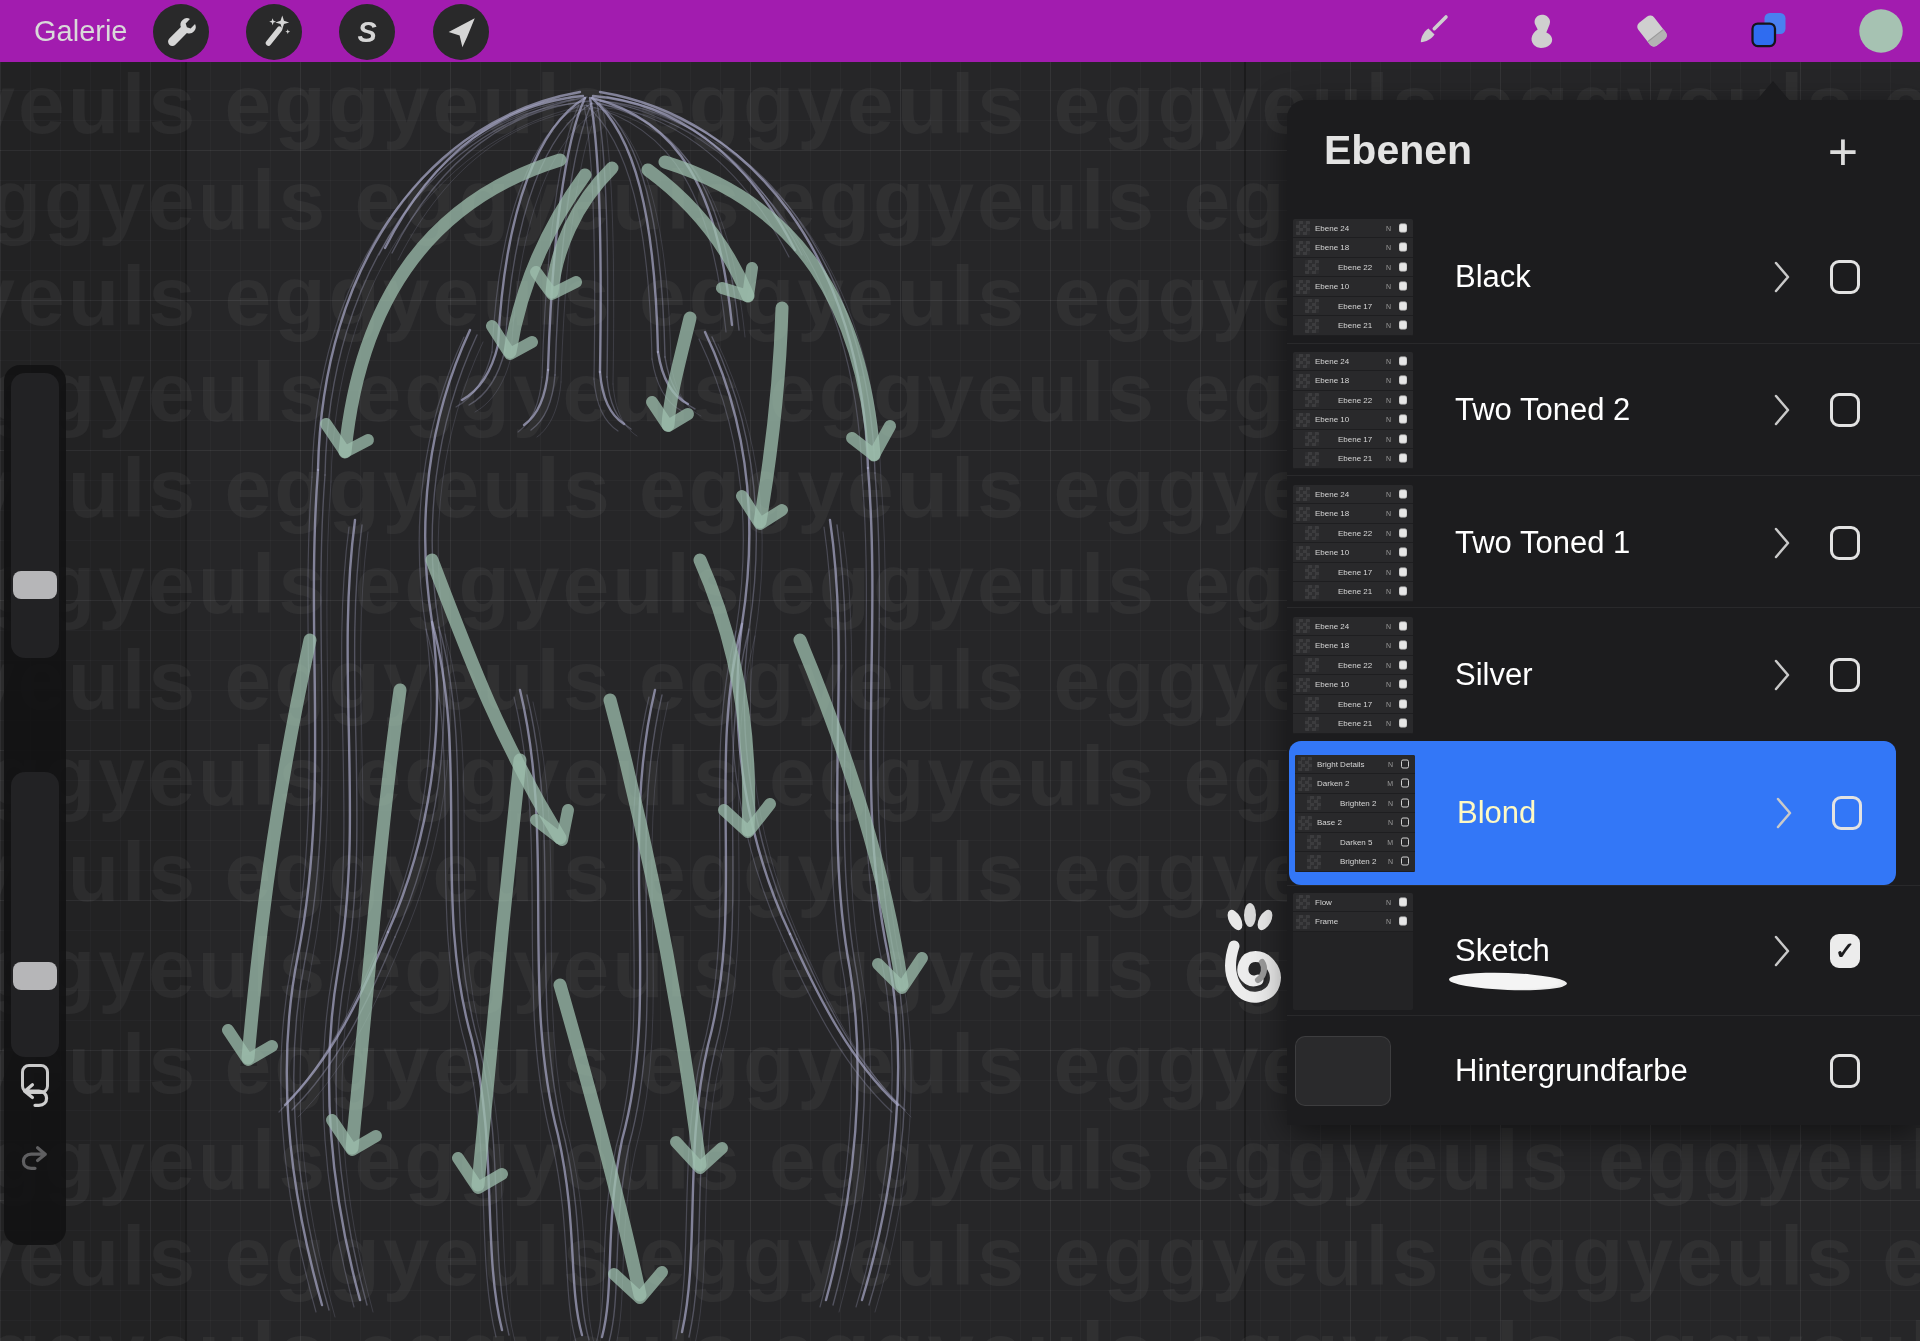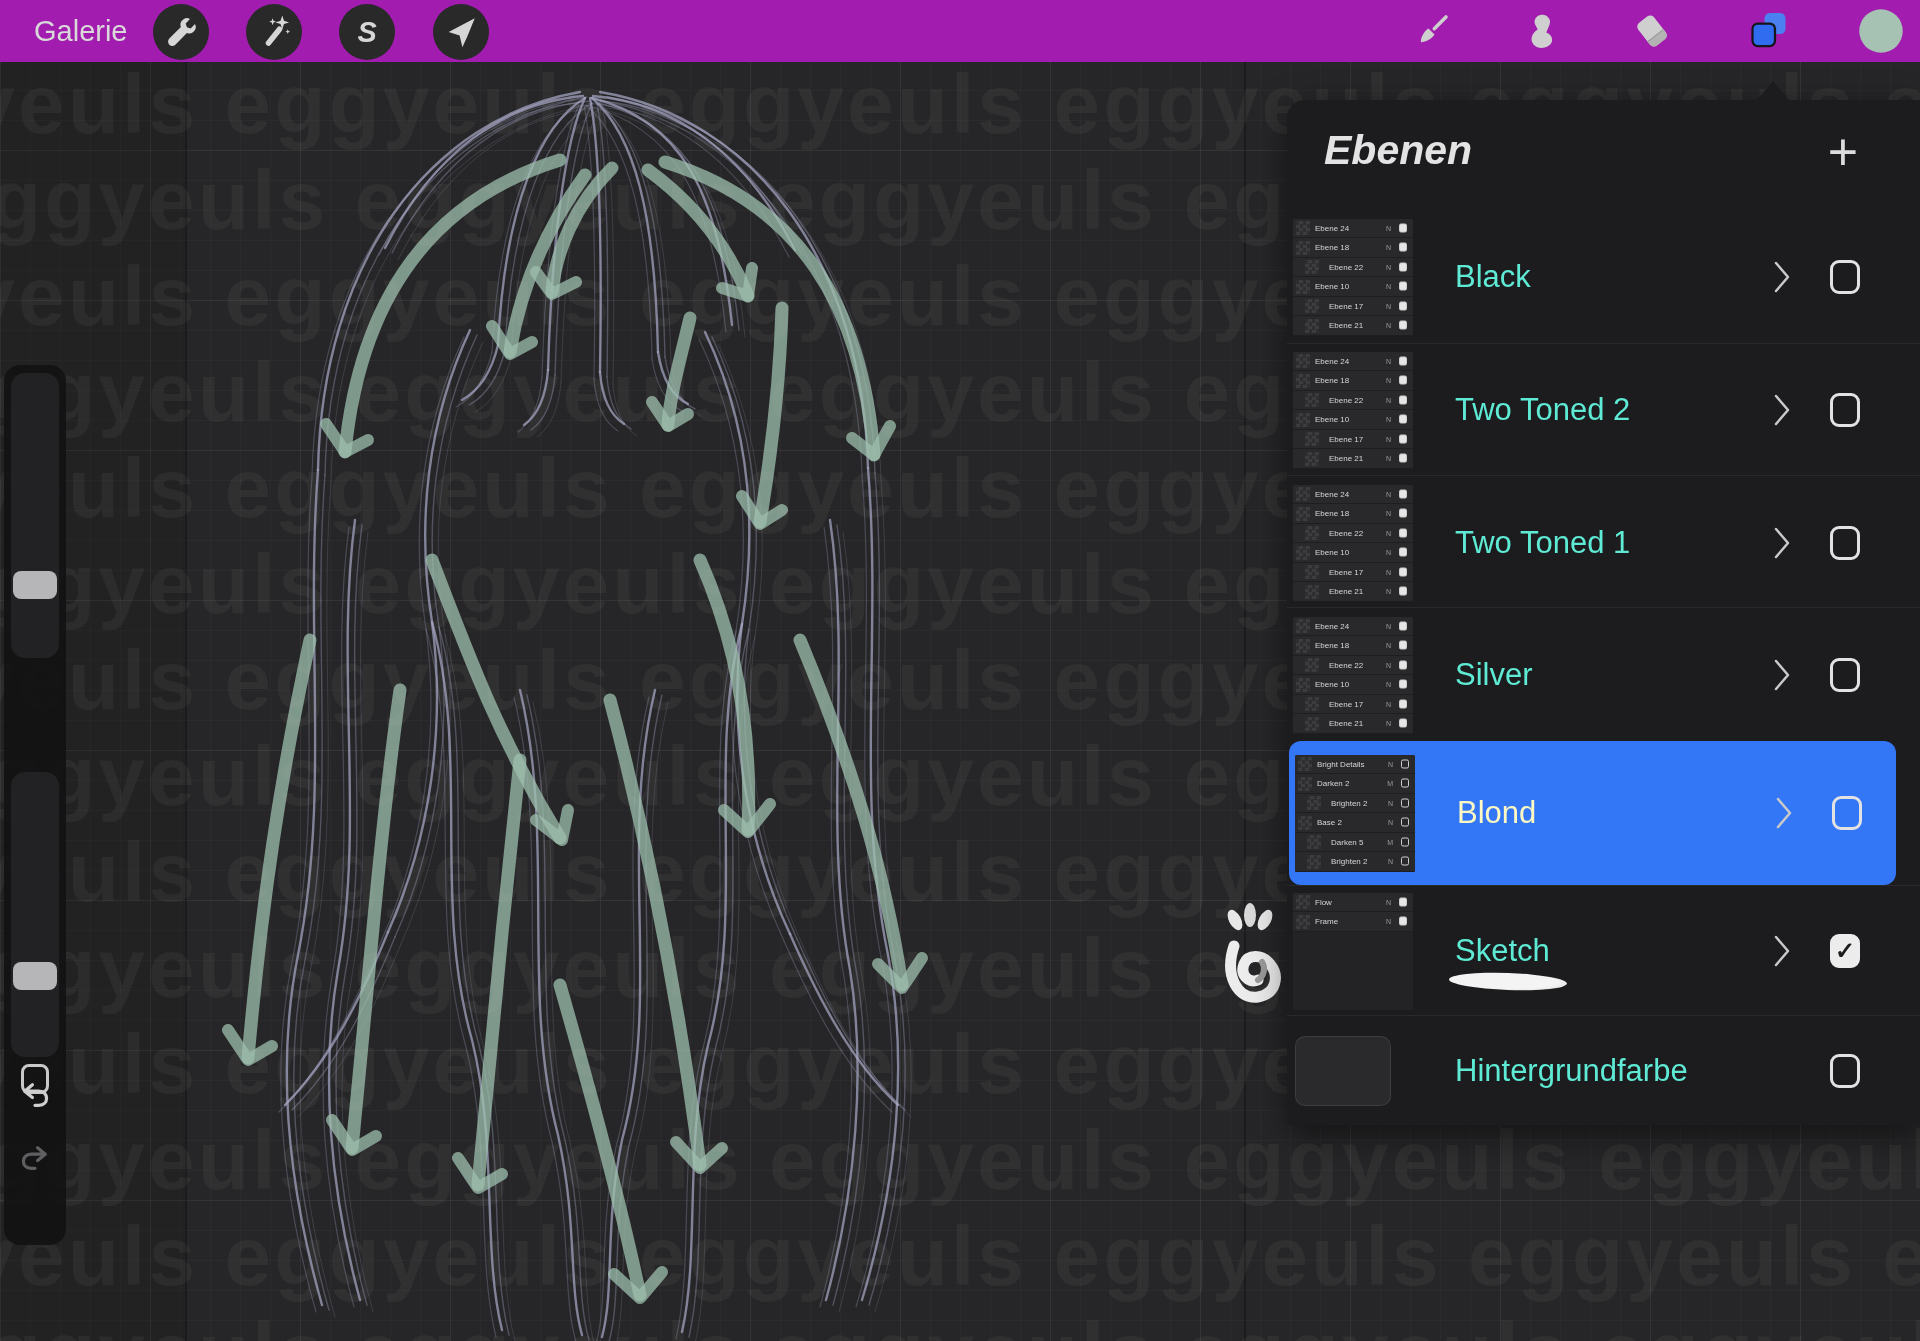--- a/index.html
+++ b/index.html
@@ -39,50 +39,50 @@
     border:3px solid #c9c9c9;border-radius:8px;box-sizing:border-box;}
   .histbtn{position:absolute;left:13px;width:36px;height:36px;}
   
   #layers-panel{position:absolute;left:1287px;top:100px;width:633px;height:1025px;
     background:#1c1c1e;border-radius:18px 0 0 18px;
     box-shadow:0 10px 34px rgba(0,0,0,0.5);}
   #panel-notch{position:absolute;left:469px;top:-19px;width:0;height:0;
     border-left:17px solid transparent;border-right:17px solid transparent;
     border-bottom:20px solid #1c1c1e;}
   #panel-header{position:absolute;left:0;top:0;width:100%;height:111px;}
-  #panel-title{position:absolute;left:37px;top:27px;font-size:41px;font-weight:700;color:#e3e3e3;font-style:italic;}
+  #panel-title{position:absolute;left:37px;top:27px;font-size:41px;font-weight:700;color:#e3e3e3;}
   #add-layer-button{position:absolute;left:534px;top:26px;width:44px;height:52px;
     color:#dcdcdc;font-size:52px;font-weight:200;display:flex;align-items:center;
     justify-content:center;line-height:1;}
   #rows{position:absolute;left:0;top:111px;width:100%;bottom:0;}
   .layer-row{position:absolute;left:0;width:633px;box-sizing:border-box;
     border-top:1px solid rgba(255,255,255,0.06);background:#1c1c1e;}
   .layer-row.first{border-top:none;}
   .layer-row.selected{background:#3377f7;border-radius:12px;left:2px;width:607px;
     border-top:none;z-index:3;}
   .layer-label{position:absolute;left:168px;top:50%;transform:translateY(-50%);
-    font-size:31px;color:#5eead4;}
+    font-size:31px;color:#ffffff;}
   .layer-row.selected .layer-label{color:#fef9c3;}
   .chev{position:absolute;left:486px;top:50%;transform:translateY(-50%);}
   .chk{position:absolute;left:543px;top:50%;transform:translateY(-50%);
     width:30px;height:34px;border:3px solid #e2e2e2;border-radius:9px;
     box-sizing:border-box;background:transparent;}
   .chk.on{background:#ececec;border-color:#ececec;display:flex;align-items:center;
     justify-content:center;color:#1c1c1e;font-size:24px;font-weight:700;}
   .thumb{position:absolute;left:6px;width:120px;background:#242426;overflow:hidden;
     border-radius:2px;}
   .mini-row{position:relative;width:100%;height:19.5px;background:#29292b;
     border-bottom:1px solid #1e1e20;box-sizing:border-box;}
   .mini-thumb{position:absolute;left:3px;top:2.5px;width:14px;height:14px;
     background:conic-gradient(#3c3c3e 25%,#2e2e30 0 50%,#3c3c3e 0 75%,#2e2e30 0);
     background-size:7px 7px;border-radius:1px;}
   .mini-row.ind .mini-thumb{left:12px;}
   .mini-name{position:absolute;left:22px;top:50%;transform:translateY(-50%);
     font-size:8px;color:#d6d6d6;white-space:nowrap;}
-  .mini-row.ind .mini-name{left:36px;}
+  .mini-row.ind .mini-name{left:45px;}
   .mini-mode{position:absolute;right:22px;top:50%;transform:translateY(-50%);
     font-size:7px;color:#9a9a9a;}
   .mini-chk{position:absolute;right:6px;top:50%;transform:translateY(-50%);
     width:8px;height:9px;border:1px solid #cfcfcf;border-radius:2px;box-sizing:border-box;}
   .mini-chk.on{background:#e6e6e6;}
   .thumb-fill{width:100%;background:#232325;}
   .bg-swatch{position:absolute;left:8px;width:96px;height:70px;background:#2a2a2c;
     border:1px solid rgba(255,255,255,0.09);border-radius:10px;box-sizing:border-box;}
   #sketch-swoosh{position:absolute;left:162px;width:118px;height:17px;
     background:radial-gradient(ellipse at 45% 45%,#f4f4f4 60%,#cfcfcf 100%);

